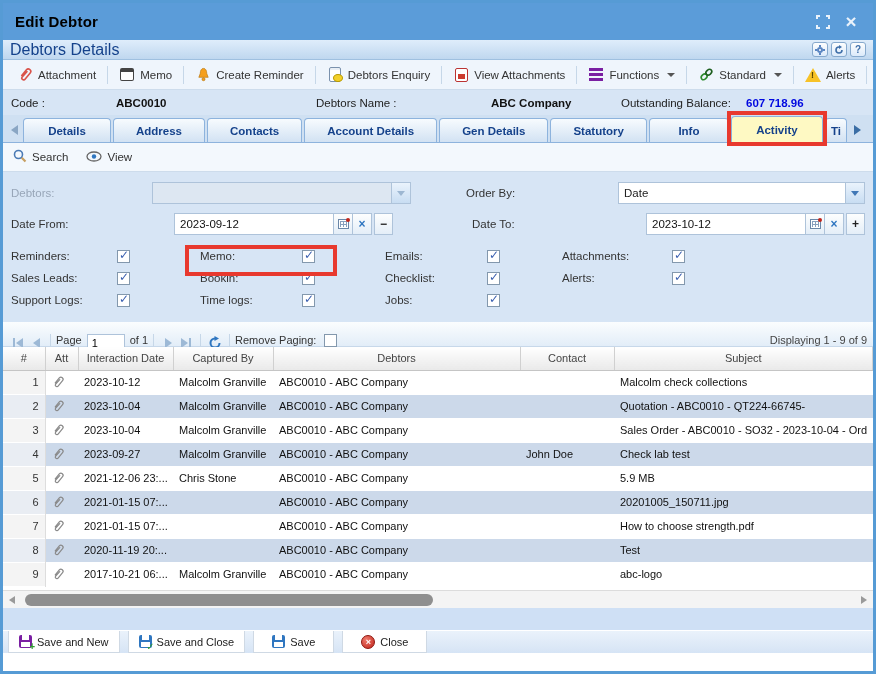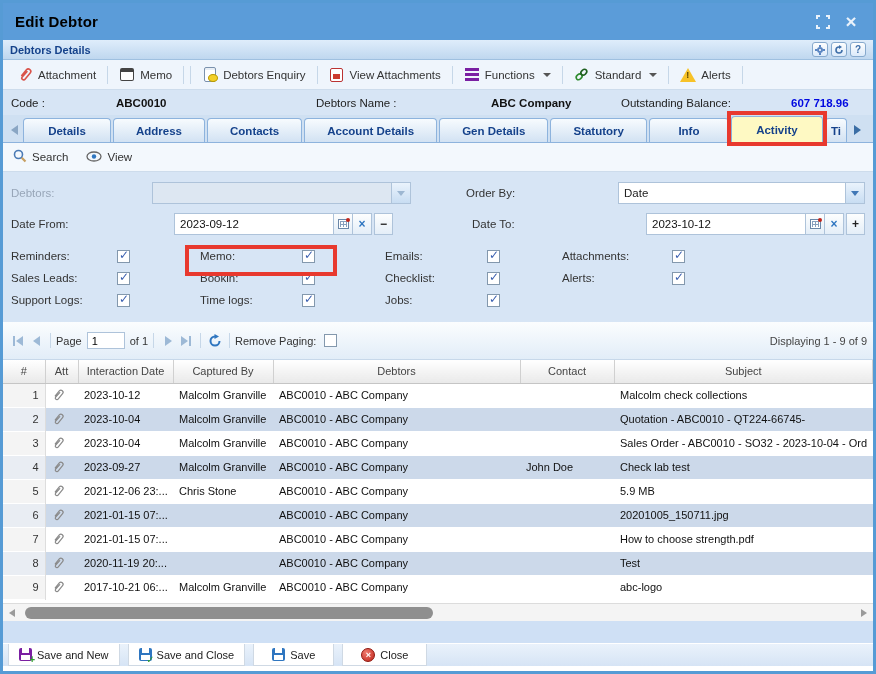--- a/index.html
+++ b/index.html
@@ -10,21 +10,21 @@
   
   .titlebar { height:37px; background:#5b9cd9; display:flex; align-items:center; padding:0 12px; flex:none; }
   .titlebar .title { color:#000000; font-size:15px; font-weight:bold; letter-spacing:.2px; }
   .titlebar .spacer { flex:1; }
   .tb-icon { width:20px; height:20px; display:flex; align-items:center; justify-content:center; margin-left:8px; cursor:pointer; }
   .tb-icon svg { display:block; }
   .tb-close { color:#eaf2fb; font-size:19px; font-weight:bold; line-height:1; }
 
   
   .panel-header { height:20px; background:linear-gradient(#dfedfb,#bfd7ef); border-bottom:1px solid #9fc0e0; display:flex; align-items:center; padding:0 7px; flex:none; }
-  .panel-header .ph-title { color:#15428b; font-weight:bold; font-size:11px; }
+  .panel-header .ph-title { color:#15428b; font-weight:normal; font-size:16px; }
   .panel-header .spacer { flex:1; }
   .ph-btn { width:16px; height:15px; border:1px solid #86a9cd; border-radius:3px; background:linear-gradient(#fdfefe,#dceafa); display:flex; align-items:center; justify-content:center; margin-left:3px; cursor:pointer; font-size:10px; color:#3f6fa9; font-weight:bold; }
 
   
   .toolbar { height:30px; background:#eff5fc; border-bottom:1px solid #cddcec; display:flex; align-items:center; padding:0 6px; flex:none; }
   .tbtn { display:flex; align-items:center; gap:5px; padding:3px 8px; border-radius:3px; cursor:pointer; color:#333; font-size:11.5px; white-space:nowrap; }
   .tsep { width:1px; height:18px; background:#c6d7e8; margin:0 3px; flex:none; }
   .caret { width:0; height:0; border-left:4px solid transparent; border-right:4px solid transparent; border-top:4px solid #555; margin-left:3px; }
   .icon16 { width:16px; height:16px; display:flex; align-items:center; justify-content:center; flex:none; }
   .memo-ic { width:14px; height:13px; background:#fff; border:1px solid #444; border-top:4px solid #444; border-radius:2px; }
@@ -80,21 +80,21 @@
   .xclear { color:#2f76c0; font-weight:bold; font-size:12px; }
   .gap-btn { margin-left:2px; border-left:1px solid #aec3da; }
 
   .cbgrid { display:grid; grid-template-columns:106px 83px 102px 83px 102px 75px 110px 1fr; grid-auto-rows:22px; align-items:center; margin-top:8px; }
   .cblabel { color:#333; font-size:11.5px; }
   .cb { width:13px; height:13px; border:1px solid #8398ad; background:#fff; position:relative; cursor:pointer; }
   .cb.checked::after { content:"\2713"; position:absolute; left:1px; top:-3px; color:#3a5fb0; font-size:12px; font-weight:bold; }
   .memo-redbox { position:absolute; left:182px; top:73px; width:152px; height:31px; border:4px solid #e8392e; pointer-events:none; z-index:5; }
 
   
-  .pagingbar { height:38px; background:linear-gradient(#fbfdfe,#e2edf8); border-bottom:1px solid #c7d8ea; display:flex; align-items:center; padding:4px 6px; flex:none; color:#333; }
+  .pagingbar { height:20px; background:linear-gradient(#fbfdfe,#e2edf8); border-bottom:1px solid #c7d8ea; display:flex; align-items:flex-start; padding:12px 6px; flex:none; color:#333; }
   .pg-ic { width:18px; height:18px; display:flex; align-items:center; justify-content:center; cursor:pointer; }
   .tri-l { width:0; height:0; border-top:5px solid transparent; border-bottom:5px solid transparent; border-right:7px solid #9db9d6; }
   .tri-r { width:0; height:0; border-top:5px solid transparent; border-bottom:5px solid transparent; border-left:7px solid #9db9d6; }
   .bar-l { border-left:2px solid #9db9d6; padding-left:1px; display:flex; }
   .bar-r { border-right:2px solid #9db9d6; padding-right:1px; display:flex; }
   .pg-input { width:38px; height:17px; border:1px solid #aec3da; font:inherit; padding:0 4px; margin:0 5px; }
   .pg-sep { width:1px; height:15px; background:#c6d7e8; margin:0 5px; }
   .pg-status { margin-left:auto; color:#444; }
 
   
@@ -177,20 +177,29 @@
       <span>Attachment</span>
     </span>
     <span class="tsep"></span>
     <span class="tbtn">
       <span class="icon16">
           <span class="memo-ic"></span>
         </span>
       <span>Memo</span>
     </span>
     <span class="tsep"></span>
+    <span class="tbtn">
+      <span class="icon16">
+        <svg width="15" height="15" viewBox="0 0 16 16">
+            <path d="M8 1.5 C5.5 1.5 4.6 4 4.5 7 L3 11 H13 L11.5 7 C11.4 4 10.5 1.5 8 1.5 Z" fill="#f59f1d" stroke="#b9770e" stroke-width=".7"></path>
+            <circle cx="8" cy="13" r="1.6" fill="#f59f1d" stroke="#b9770e" stroke-width=".7"></circle>
+          </svg>
+      </span>
+      <span>Create Reminder</span>
+    </span>
     <span class="tsep"></span>
     <span class="tbtn">
       <span class="icon16">
           <span class="doc-ic"></span>
         </span>
       <span>Debtors Enquiry</span>
     </span>
     <span class="tsep"></span>
     <span class="tbtn">
       <span class="icon16">
@@ -234,21 +243,21 @@
       
     </span>
   </div>
 
   <div class="summary">
     <span style="width:105px">Code :</span>
     <span class="val" style="width:200px">ABC0010</span>
     <span style="width:175px">Debtors Name :</span>
     <span class="val" style="width:130px">ABC Company</span>
     <span style="width:125px">Outstanding Balance:</span>
-    <span class="balance" style="margin-left:45px">607 718.96</span>
+    <span class="balance" style="">607 718.96</span>
   </div>
 
   <div class="tabstrip">
     <span class="tab-scroll">
         <span class="arrow-l"></span>
       </span>
     <span class="tab t1">
         <span>Details</span>
       </span>
     <span class="tab t2">

